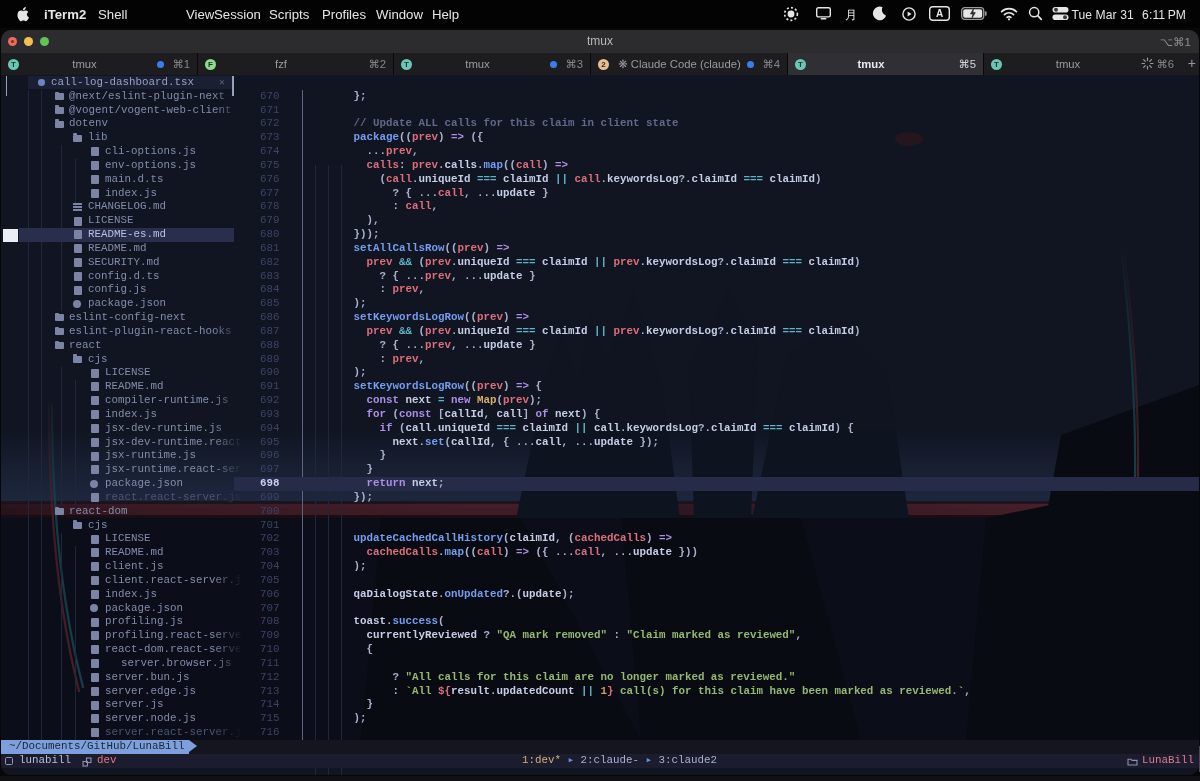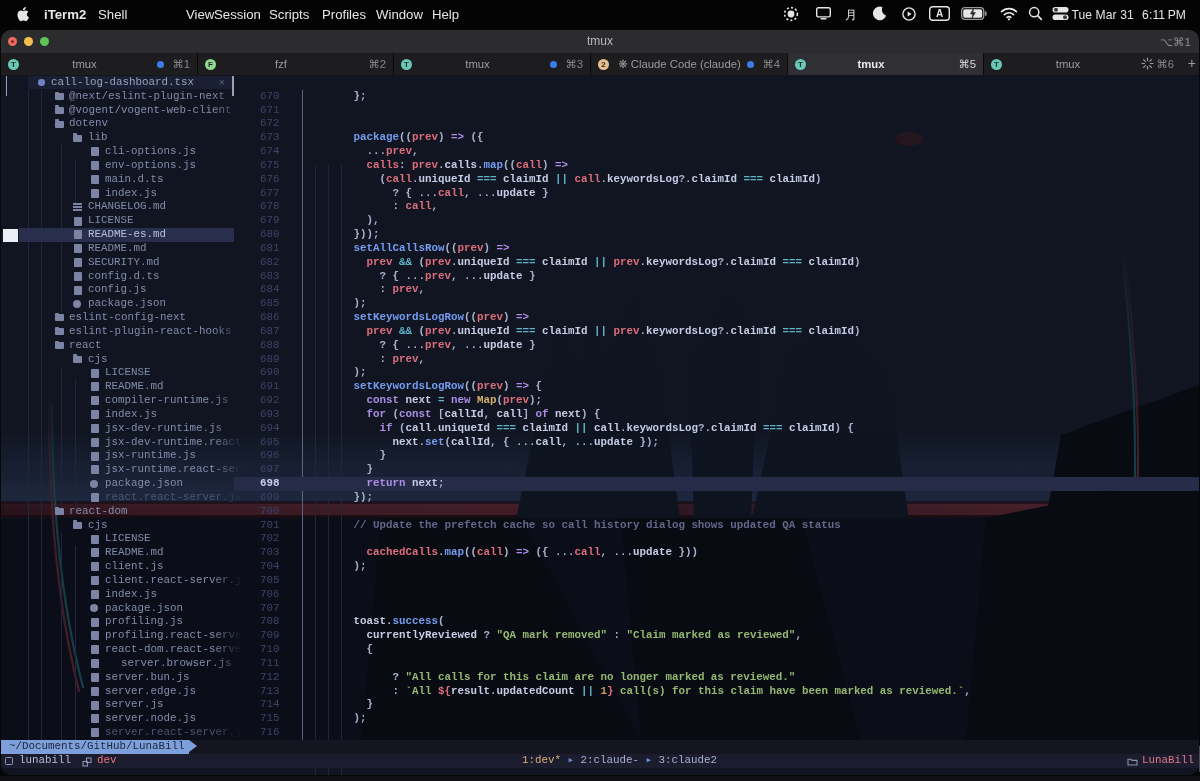--- a/index.html
+++ b/index.html
@@ -411,20 +411,21 @@
 <div class="lnn" style="top:554.20px">709</div>
 <div class="lnn" style="top:568.03px">710</div>
 <div class="lnn" style="top:581.86px">711</div>
 <div class="lnn" style="top:595.69px">712</div>
 <div class="lnn" style="top:609.52px">713</div>
 <div class="lnn" style="top:623.35px">714</div>
 <div class="lnn" style="top:637.18px">715</div>
 <div class="lnn" style="top:651.01px">716</div>
 
     <div class="cl" style="top:14.83px"><span class="p">        };</span></div>
+<div class="cl" style="top:42.49px"><span class="c">        // Update ALL calls for this claim in client state</span></div>
 <div class="cl" style="top:56.32px"><span class="p">        </span><span class="f">package</span><span class="p">((</span><span class="r">prev</span><span class="p">) </span><span class="k">=&gt;</span><span class="p"> ({</span></div>
 <div class="cl" style="top:70.15px"><span class="p">          ...</span><span class="r">prev</span><span class="p">,</span></div>
 <div class="cl" style="top:83.98px"><span class="p">          </span><span class="r">calls</span><span class="p">: </span><span class="r">prev</span><span class="p">.</span><span class="v">calls</span><span class="p">.</span><span class="f">map</span><span class="p">((</span><span class="r">call</span><span class="p">) </span><span class="k">=&gt;</span></div>
 <div class="cl" style="top:97.81px"><span class="p">            (</span><span class="r">call</span><span class="p">.</span><span class="v">uniqueId</span><span class="p"> </span><span class="o">===</span><span class="p"> </span><span class="v">claimId</span><span class="p"> </span><span class="o">||</span><span class="p"> </span><span class="r">call</span><span class="p">.</span><span class="v">keywordsLog</span><span class="p">?.</span><span class="v">claimId</span><span class="p"> </span><span class="o">===</span><span class="p"> </span><span class="v">claimId</span><span class="p">)</span></div>
 <div class="cl" style="top:111.64px"><span class="p">              ? { ...</span><span class="r">call</span><span class="p">, ...</span><span class="v">update</span><span class="p"> }</span></div>
 <div class="cl" style="top:125.47px"><span class="p">              : </span><span class="r">call</span><span class="p">,</span></div>
 <div class="cl" style="top:139.30px"><span class="p">          ),</span></div>
 <div class="cl" style="top:153.13px"><span class="p">        }));</span></div>
 <div class="cl" style="top:166.96px"><span class="p">        </span><span class="f">setAllCallsRow</span><span class="p">((</span><span class="r">prev</span><span class="p">) </span><span class="k">=&gt;</span></div>
 <div class="cl" style="top:180.79px"><span class="p">          </span><span class="r">prev</span><span class="p"> </span><span class="o">&amp;&amp;</span><span class="p"> (</span><span class="r">prev</span><span class="p">.</span><span class="v">uniqueId</span><span class="p"> </span><span class="o">===</span><span class="p"> </span><span class="v">claimId</span><span class="p"> </span><span class="o">||</span><span class="p"> </span><span class="r">prev</span><span class="p">.</span><span class="v">keywordsLog</span><span class="p">?.</span><span class="v">claimId</span><span class="p"> </span><span class="o">===</span><span class="p"> </span><span class="v">claimId</span><span class="p">)</span></div>
@@ -438,23 +439,24 @@
 <div class="cl" style="top:291.43px"><span class="p">        );</span></div>
 <div class="cl" style="top:305.26px"><span class="p">        </span><span class="f">setKeywordsLogRow</span><span class="p">((</span><span class="r">prev</span><span class="p">) </span><span class="k">=&gt;</span><span class="p"> {</span></div>
 <div class="cl" style="top:319.09px"><span class="p">          </span><span class="k">const</span><span class="p"> </span><span class="v">next</span><span class="p"> </span><span class="o">=</span><span class="p"> </span><span class="k">new</span><span class="p"> </span><span class="y">Map</span><span class="p">(</span><span class="r">prev</span><span class="p">);</span></div>
 <div class="cl" style="top:332.92px"><span class="p">          </span><span class="k">for</span><span class="p"> (</span><span class="k">const</span><span class="p"> [</span><span class="v">callId</span><span class="p">, </span><span class="v">call</span><span class="p">] </span><span class="k">of</span><span class="p"> </span><span class="v">next</span><span class="p">) {</span></div>
 <div class="cl" style="top:346.75px"><span class="p">            </span><span class="k">if</span><span class="p"> (</span><span class="v">call</span><span class="p">.</span><span class="v">uniqueId</span><span class="p"> </span><span class="o">===</span><span class="p"> </span><span class="v">claimId</span><span class="p"> </span><span class="o">||</span><span class="p"> </span><span class="v">call</span><span class="p">.</span><span class="v">keywordsLog</span><span class="p">?.</span><span class="v">claimId</span><span class="p"> </span><span class="o">===</span><span class="p"> </span><span class="v">claimId</span><span class="p">) {</span></div>
 <div class="cl" style="top:360.58px"><span class="p">              </span><span class="v">next</span><span class="p">.</span><span class="f">set</span><span class="p">(</span><span class="v">callId</span><span class="p">, { ...</span><span class="v">call</span><span class="p">, ...</span><span class="v">update</span><span class="p"> });</span></div>
 <div class="cl" style="top:374.41px"><span class="p">            }</span></div>
 <div class="cl" style="top:388.24px"><span class="p">          }</span></div>
 <div class="cl" style="top:402.07px"><span class="p">          </span><span class="k">return</span><span class="p"> </span><span class="v">next</span><span class="p">;</span></div>
 <div class="cl" style="top:415.90px"><span class="p">        });</span></div>
-<div class="cl" style="top:443.56px"><span class="c">        // Update the prefetch cache so call history dialog shows updated QA status</span></div>
+<div class="cl" style="top:457.39px"><span class="p">        </span><span class="f">updateCachedCallHistory</span><span class="p">(</span><span class="v">claimId</span><span class="p">, (</span><span class="r">cachedCalls</span><span class="p">) </span><span class="k">=&gt;</span></div>
 <div class="cl" style="top:471.22px"><span class="p">          </span><span class="r">cachedCalls</span><span class="p">.</span><span class="f">map</span><span class="p">((</span><span class="r">call</span><span class="p">) </span><span class="k">=&gt;</span><span class="p"> ({ ...</span><span class="r">call</span><span class="p">, ...</span><span class="v">update</span><span class="p"> }))</span></div>
 <div class="cl" style="top:485.05px"><span class="p">        );</span></div>
+<div class="cl" style="top:512.71px"><span class="p">        </span><span class="v">qaDialogState</span><span class="p">.</span><span class="f">onUpdated</span><span class="p">?.(</span><span class="v">update</span><span class="p">);</span></div>
 <div class="cl" style="top:540.37px"><span class="p">        </span><span class="v">toast</span><span class="p">.</span><span class="f">success</span><span class="p">(</span></div>
 <div class="cl" style="top:554.20px"><span class="p">          </span><span class="v">currentlyReviewed</span><span class="p"> ? </span><span class="s">"QA mark removed"</span><span class="p"> : </span><span class="s">"Claim marked as reviewed"</span><span class="p">,</span></div>
 <div class="cl" style="top:568.03px"><span class="p">          {</span></div>
 <div class="cl" style="top:595.69px"><span class="p">              ? </span><span class="s">"All calls for this claim are no longer marked as reviewed."</span></div>
 <div class="cl" style="top:609.52px"><span class="p">              : </span><span class="s">`All </span><span class="r">${</span><span class="v">result</span><span class="p">.</span><span class="v">updatedCount</span><span class="p"> </span><span class="o">||</span><span class="p"> </span><span class="n">1</span><span class="r">}</span><span class="s"> call(s) for this claim have been marked as reviewed.`</span><span class="p">,</span></div>
 <div class="cl" style="top:623.35px"><span class="p">          }</span></div>
 <div class="cl" style="top:637.18px"><span class="p">        );</span></div>
 
     <div style="position:absolute;left:0;top:665px;width:1198px;height:13.8px;background:#14151f"></div>
     <div style="position:absolute;left:0;top:665px;width:188px;height:13.8px;background:#7da0dd"></div>

